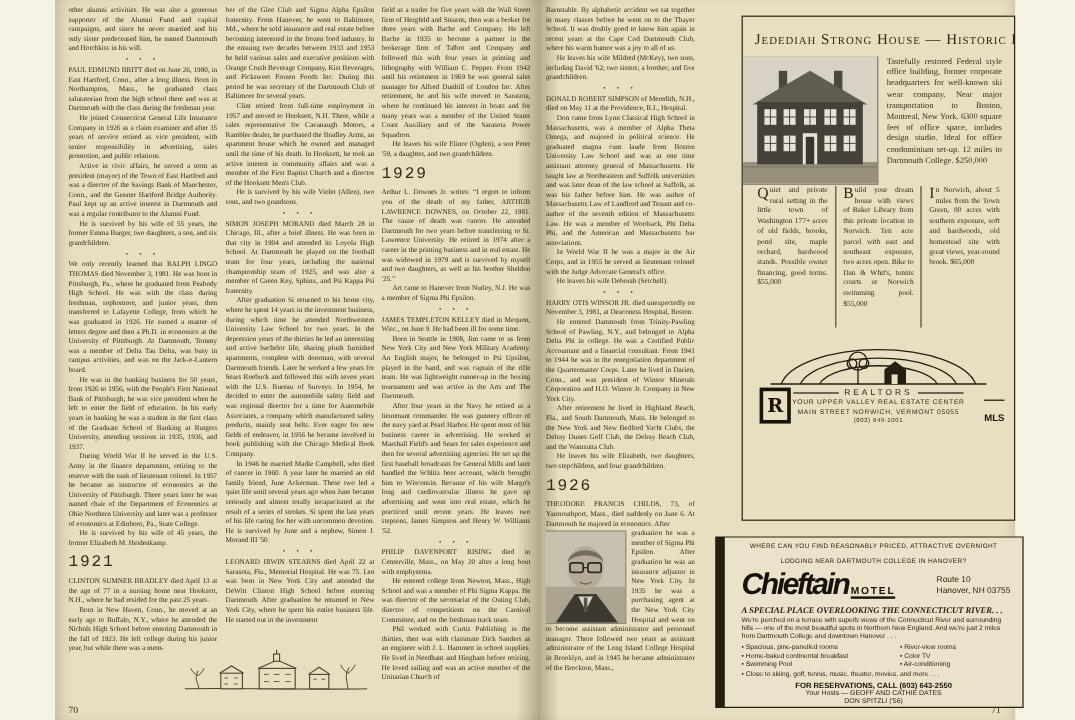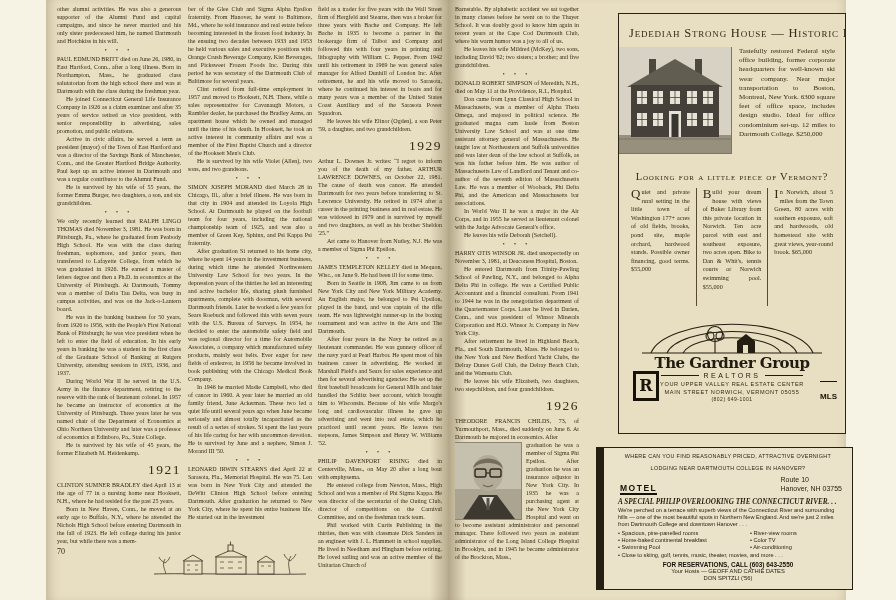--- a/index.html
+++ b/index.html
@@ -8,23 +8,23 @@
   .page{position:absolute;top:0;height:600px;background:#e8dec1;}
   .page-left{left:46px;width:401px;box-shadow:inset 8px 0 14px -8px rgba(60,45,20,.35);}
   .page-right{left:447px;width:399px;box-shadow:inset -6px 0 12px -8px rgba(60,45,20,.3);}
   .gutter{position:absolute;left:430px;top:0;width:36px;height:600px;
           background:linear-gradient(90deg,rgba(0,0,0,0),rgba(80,62,30,.28) 46%,rgba(80,62,30,.34) 52%,rgba(0,0,0,0));}
   .col{position:absolute;top:5px;width:124px;height:586px;overflow:hidden;
        text-align:justify;font-size:6px;line-height:8px;}
   .col p{margin:0;text-indent:9px;}
   .col p.p0{text-indent:0;}
   .sep{text-align:center;letter-spacing:4px;font-size:5.5px;line-height:8px;margin:1px 0;}
-  .class-heading{text-align:right;font-size:13.5px;line-height:16px;letter-spacing:1.5px;
-       margin:5px 0 3px;font-family:Liberation Serif, serif;}
-  .pagenum{position:absolute;top:547px;font-size:8px;}
+  .class-heading{text-align:left;font-size:13.5px;line-height:16px;letter-spacing:1.5px;
+       margin:5px 0 3px;font-family:Liberation Mono, monospace;}
+  .pagenum{position:absolute;top:587px;font-size:8px;}
   .sketch{position:absolute;left:150px;top:541px;width:160px;height:42px;}
   .portrait{float:left;width:66px;height:76px;margin:2px 5px 2px 0;background:#b9b2a2;
        outline:1px solid #8d8672;}
   
   .ad-box{position:absolute;left:618px;top:13px;width:226px;height:419px;
        border:1.5px solid #2b2315;background:#e8dec1;overflow:hidden;}
   .jed-title{margin:12px 10px 6px;font-variant:small-caps;font-size:12.5px;letter-spacing:.8px;
        white-space:nowrap;}
   .jed-content{margin:2px 10px 0 0;overflow:hidden;font-size:7px;line-height:9.2px;text-align:justify;}
   .jed-photo{float:left;width:112px;height:106px;margin:0 8px 2px 0;outline:1px solid #7d7664;}
@@ -205,21 +205,20 @@
           <g stroke="#45413a" stroke-width="0.8">
             <path d="M23,44 v13 M18,50.5 h10 M39,44 v13 M34,50.5 h10 M56,44 v13 M51,50.5 h10 M73,44 v13 M68,50.5 h10 M89,44 v13 M84,50.5 h10"></path>
             <path d="M23,66 v13 M18,72.5 h10 M39,66 v13 M34,72.5 h10 M73,66 v13 M68,72.5 h10 M89,66 v13 M84,72.5 h10"></path>
           </g>
           <path d="M0,92 H112" stroke="#7c7662" stroke-width="1"></path>
         </svg>
       </div>
       <p>Tastefully restored Federal style office building, former corporate headquarters for well-known ski wear company. Near major transportation to Boston, Montreal, New York. 6300 square feet of office space, includes design studio. Ideal for office condominium set-up. 12 miles to Dartmouth College. $250,000</p>
     </div>
 
-    <div class="vt-title">Looking for a little piece of Vermont?</div>
     <div class="vt-cols">
       <p class="vt-col">Quiet and private rural setting in the little town of Washington 177+ acres of old fields, brooks, pond site, maple orchard, hardwood stands. Possible owner financing, good terms. $55,000</p>
       <p class="vt-col mid">Build your dream house with views of Baker Library from this private location in Norwich. Ten acre parcel with east and southeast exposure, two acres open. Bike to Dan &amp; Whit's, tennis courts or Norwich swimming pool. $55,000</p>
       <p class="vt-col">In Norwich, about 5 miles from the Town Green, 80 acres with southern exposure, soft and hardwoods, old homestead site with great views, year-round brook. $65,000</p>
     </div>
 
     <div class="gg-block">
       <svg class="gg-logo" viewBox="0 0 190 44" width="190" height="44">
         <g fill="none" stroke="#241e12" stroke-width="1.1">
           <path d="M5,41 H185"></path>
@@ -227,43 +226,43 @@
           <path d="M30,41 A66,26 0 0 1 160,41"></path>
           <path d="M46,41 A50,19 0 0 1 144,41"></path>
           <path d="M78,41 V27"></path>
           <circle cx="78" cy="22" r="7.5"></circle>
           <circle cx="73" cy="24" r="4"></circle>
           <circle cx="83" cy="24" r="4"></circle>
         </g>
         <polygon points="100,41 100,29 109,22 118,29 118,41" fill="#241e12"></polygon>
         <rect x="106" y="33" width="5" height="8" fill="#e8dec1"></rect>
       </svg>
-      <div class="gg-name">The Gardner Group</div>
       <div class="gg-realtors">
           <span>REALTORS</span>
         </div>
       <div class="gg-tag">YOUR UPPER VALLEY REAL ESTATE CENTER</div>
       <div class="gg-addr">MAIN STREET     NORWICH, VERMONT     05055</div>
       <div class="gg-phone">(802) 649-1001</div>
       <div class="gg-r">R</div>
       <div class="gg-mls">MLS</div>
     </div>
   </div>
 
   <div class="chief-box">
     <div class="chief-banner">WHERE CAN YOU FIND REASONABLY PRICED, ATTRACTIVE OVERNIGHT</div>
     <div class="chief-banner">LODGING NEAR DARTMOUTH COLLEGE IN HANOVER?</div>
     <div class="chief-row">
+      <span class="chief-script">Chieftain</span>
       <span class="chief-motel">MOTEL</span>
       <span class="chief-addr">
         <div>Route 10</div>
         <div>Hanover, NH 03755</div>
       </span>
     </div>
-    <div class="chief-head">A SPECIAL PHILIP OVERLOOKING THE CONNECTICUT RIVER. . .</div>
+    <div class="chief-head">A SPECIAL PLACE OVERLOOKING THE CONNECTICUT RIVER. . .</div>
     <div class="chief-body">We're perched on a terrace with superb views of the Connecticut River and surrounding hills — one of the most beautiful spots in Northern New England. And we're just 2 miles from Dartmouth College and downtown Hanover . . .</div>
     <div class="chief-bullets">
       <div class="bl">
         <div>• Spacious, pine-panelled rooms</div>
         <div>• Home-baked continental breakfast</div>
         <div>• Swimming Pool</div>
       </div>
       <div class="br">
         <div>• River-view rooms</div>
         <div>• Color TV</div>

